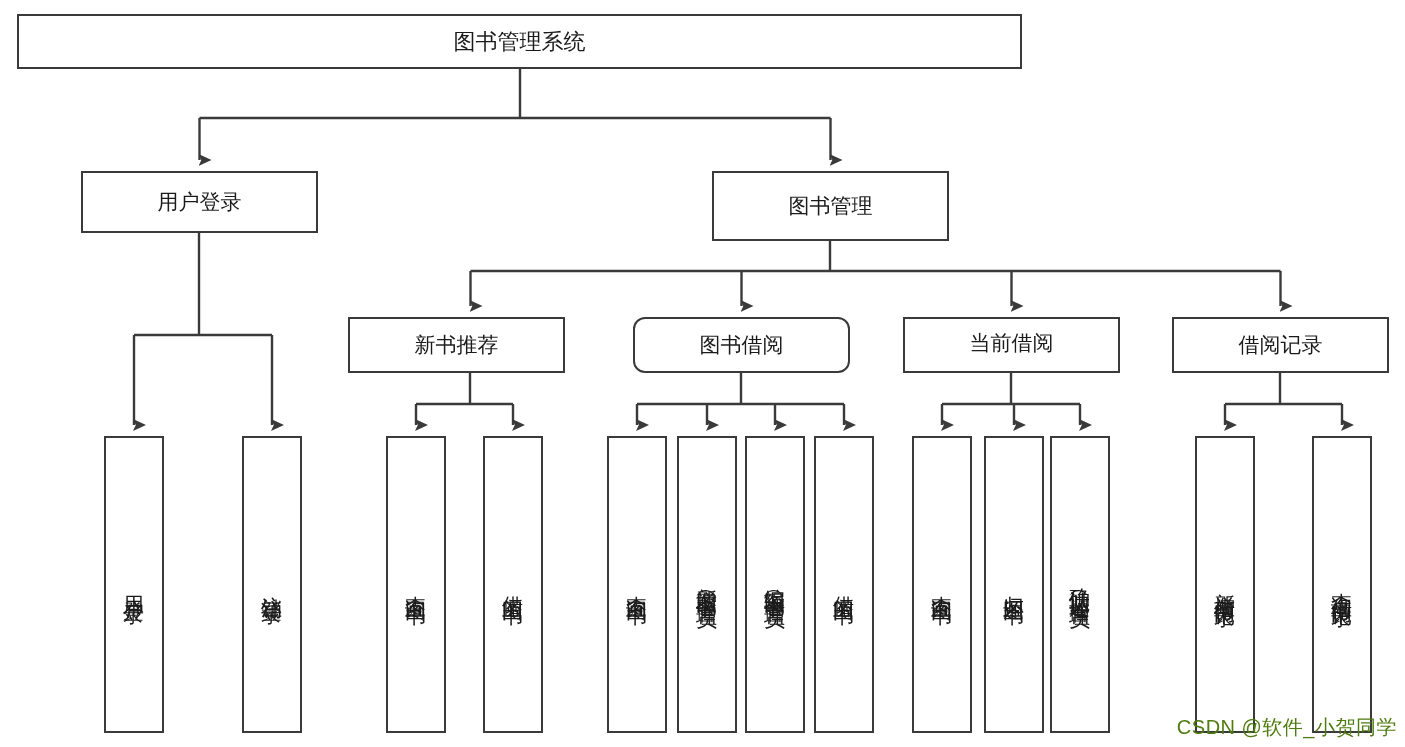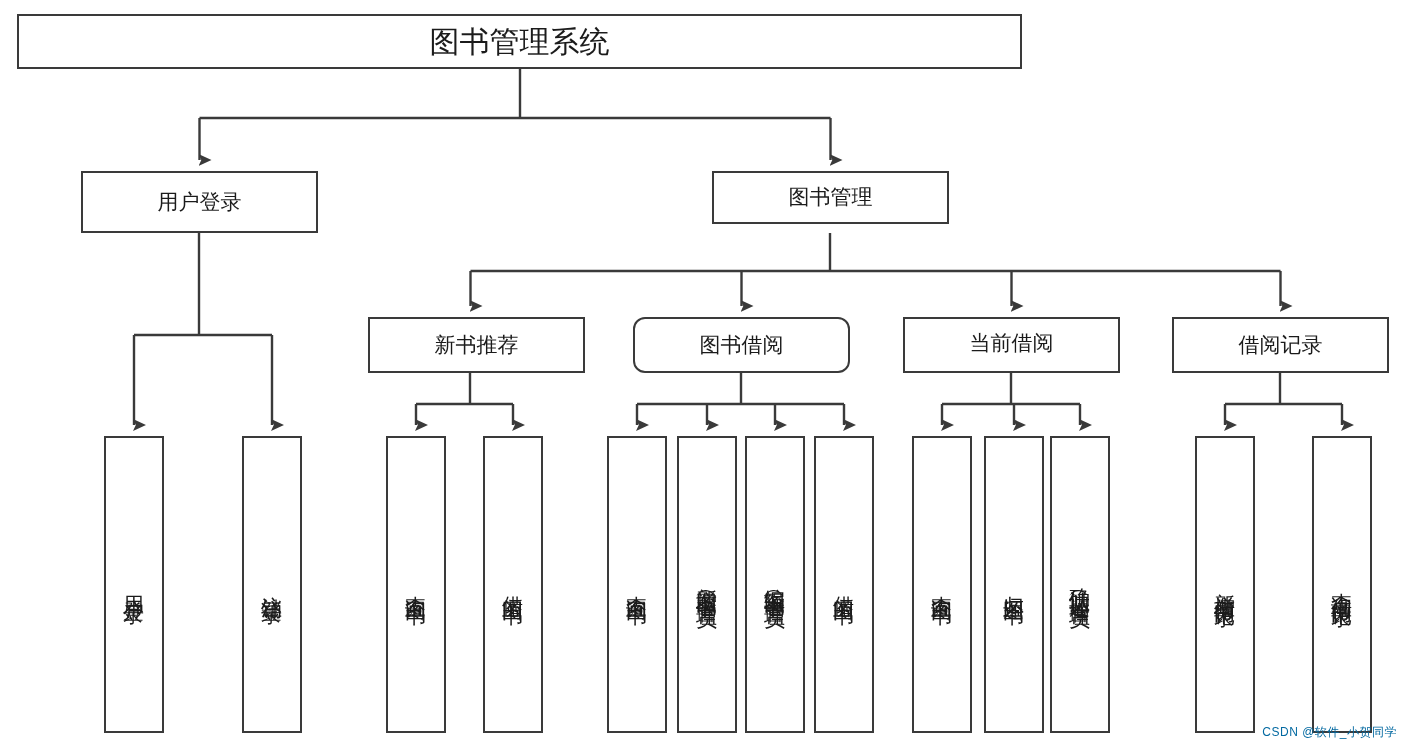--- a/index.html
+++ b/index.html
@@ -37,39 +37,39 @@
   .node-label {
     display: block;
     text-align: center;
     line-height: 1.18;
     white-space: nowrap;
   }
   .node.horiz .node-label {
     font-size: 21px;
   }
   .node.title .node-label {
-    font-size: 30px;
+    font-size: 22px;
   }
   .node.vert {
     align-items: center;
     justify-content: center;
   }
   .node.vert .node-label {
     writing-mode: vertical-rl;
     text-orientation: upright;
     font-size: 21px;
     letter-spacing: 3px;
     line-height: 1;
   }
   #watermark {
     position: absolute;
     right: 8px;
     bottom: 6px;
-    font-size: 12px;
-    color: #0369a1;
+    font-size: 20px;
+    color: #4d7c0f;
     letter-spacing: 0.5px;
     white-space: nowrap;
     pointer-events: none;
   }
 </style>
 </head>
 <body>
 
 <div id="canvas">
 
@@ -119,24 +119,24 @@
       </g>
   </svg>
 
   <div id="nodes-layer">
       <div class="node horiz title" style="left: 17px; top: 14px; width: 1005px; height: 55px;">
         <span class="node-label">图书管理系统</span>
       </div>
       <div class="node horiz" style="left: 81px; top: 171px; width: 237px; height: 62px;">
         <span class="node-label">用户登录</span>
       </div>
-      <div class="node horiz" style="left: 712px; top: 171px; width: 237px; height: 53px;">
+      <div class="node horiz" style="left: 712px; top: 171px; width: 237px; height: 70px;">
         <span class="node-label">图书管理</span>
       </div>
-      <div class="node horiz" style="left: 368px; top: 317px; width: 217px; height: 56px;">
+      <div class="node horiz" style="left: 348px; top: 317px; width: 217px; height: 56px;">
         <span class="node-label">新书推荐</span>
       </div>
       <div class="node horiz" style="left: 633px; top: 317px; width: 217px; height: 56px; border-radius: 12px;">
         <span class="node-label">图书借阅</span>
       </div>
       <div class="node horiz" style="left: 903px; top: 317px; width: 217px; height: 56px; font-family: Liberation Mono, monospace;">
         <span class="node-label">当前借阅</span>
       </div>
       <div class="node horiz" style="left: 1172px; top: 317px; width: 217px; height: 56px;">
         <span class="node-label">借阅记录</span>

